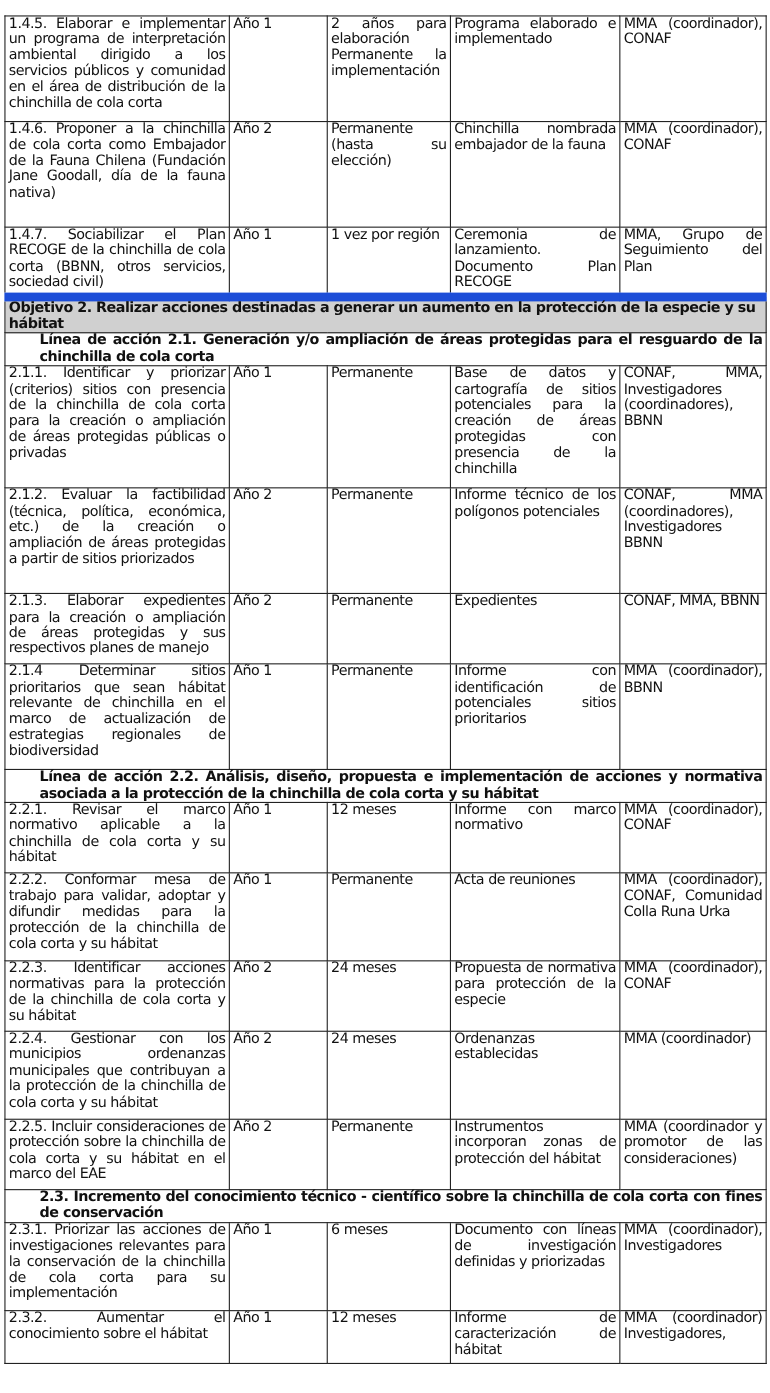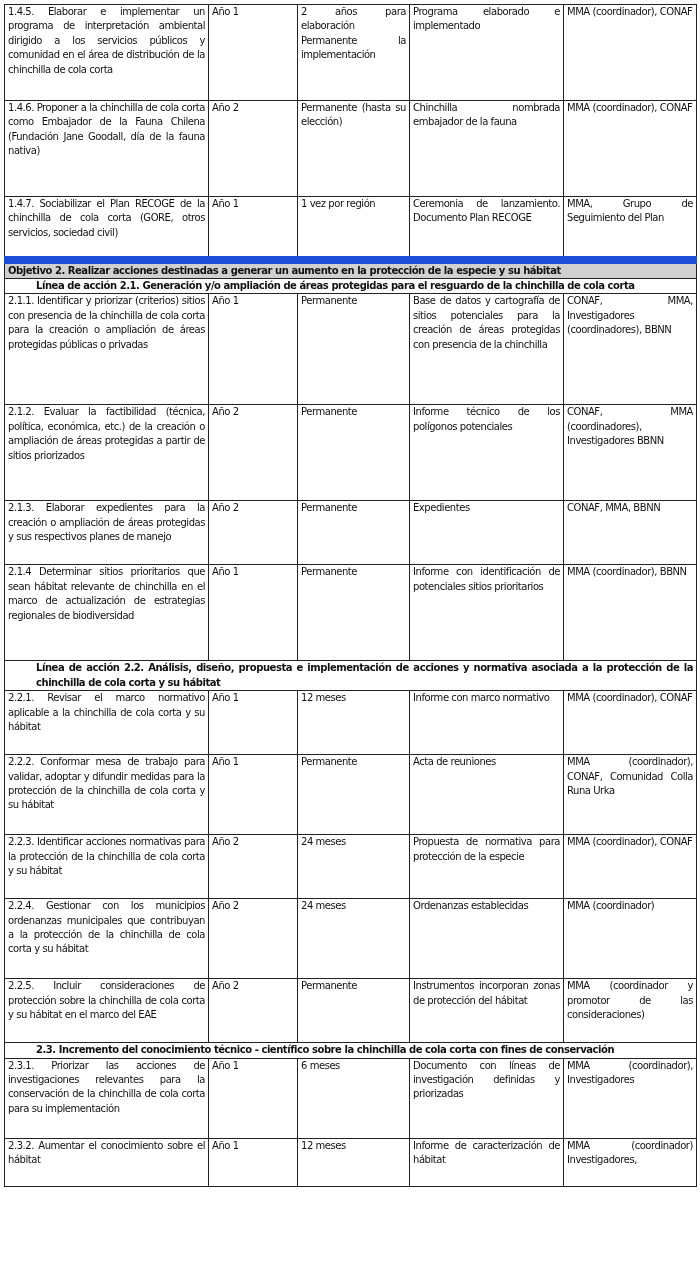--- a/index.html
+++ b/index.html
@@ -1,23 +1,23 @@
 <!DOCTYPE html>
 <html><head>
 <meta charset="utf-8">
 <style>
   html, body { margin: 0; padding: 0; background: #ffffff; }
   body { width: 700px; height: 1266px; overflow: hidden; position: relative; }
   table.plan {
-    position: absolute; left: 4px; top: 4px;
+    position: absolute; left: 4px; top: 14px;
     width: 692px;
     border-collapse: collapse;
     table-layout: fixed;
     font-family: "DejaVu Sans", sans-serif;
-    font-size: 10px;
+    font-size: 13px;
     line-height: 14.4px;
     color: #111;
     letter-spacing: -0.45px;
   }
   table.plan td {
     border: 1.4px solid #222;
     vertical-align: top;
     padding: 0 3px 0 3px;
     text-align: justify;
     word-spacing: 0;
@@ -59,21 +59,21 @@
       <td class="c-resp">MMA (coordinador), CONAF</td>
     </tr>
     <tr style="height:96px">
       <td class="c-action">1.4.6. Proponer a la chinchilla de cola corta como Embajador de la Fauna Chilena (Fundación Jane Goodall, día de la fauna nativa)</td>
       <td class="c-year">Año 2</td>
       <td class="c-dur">Permanente (hasta su elección)</td>
       <td class="c-ind">Chinchilla nombrada embajador de la fauna</td>
       <td class="c-resp">MMA (coordinador), CONAF</td>
     </tr>
     <tr style="height:63px">
-      <td class="c-action">1.4.7. Sociabilizar el Plan RECOGE de la chinchilla de cola corta (GORE, otros servicios, sociedad civil)</td>
+      <td class="c-action">1.4.7. Sociabilizar el Plan RECOGE de la chinchilla de cola corta (BBNN, otros servicios, sociedad civil)</td>
       <td class="c-year">Año 1</td>
       <td class="c-dur">1 vez por región</td>
       <td class="c-ind">Ceremonia de lanzamiento. Documento Plan RECOGE</td>
       <td class="c-resp">MMA, Grupo de Seguimiento del Plan</td>
     </tr>
     <tr class="objective">
       <td colspan="5">Objetivo 2. Realizar acciones destinadas a generar un aumento en la protección de la especie y su hábitat</td>
     </tr>
     <tr class="line">
       <td colspan="5">Línea de acción 2.1. Generación y/o ampliación de áreas protegidas para el resguardo de la chinchilla de cola corta</td>

